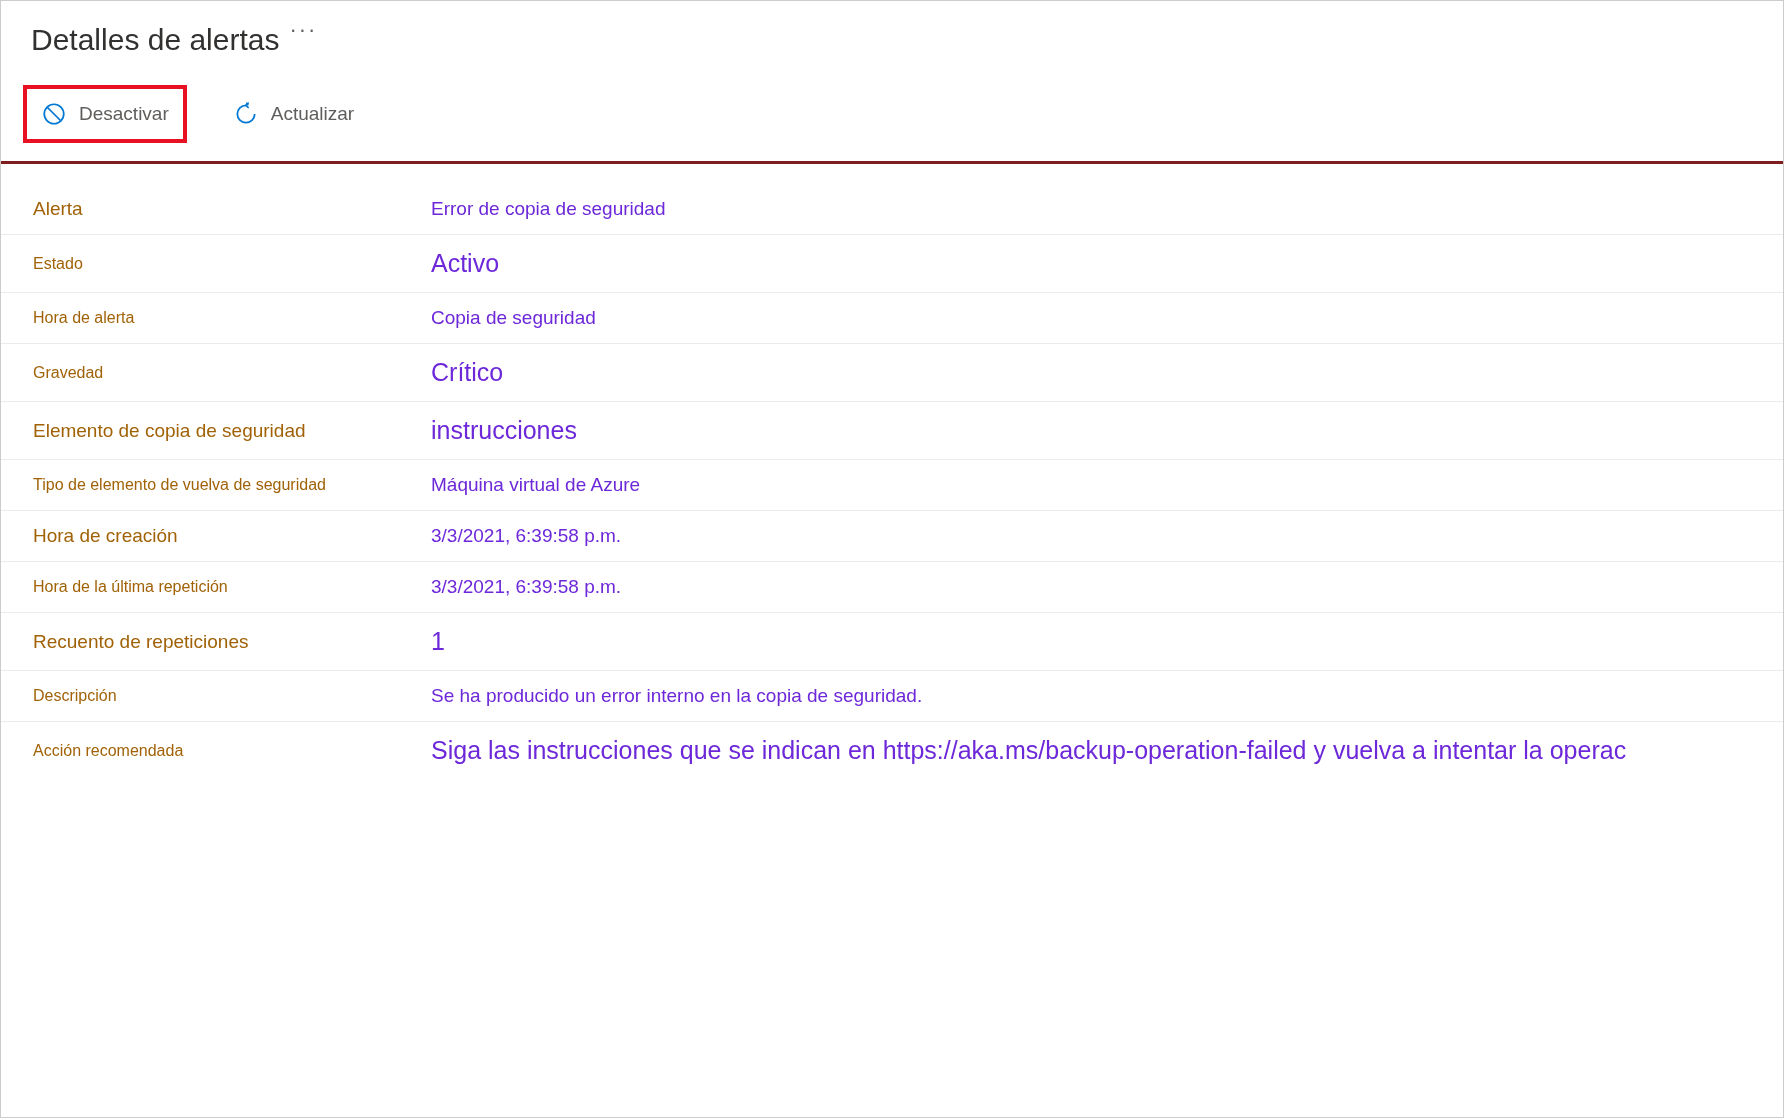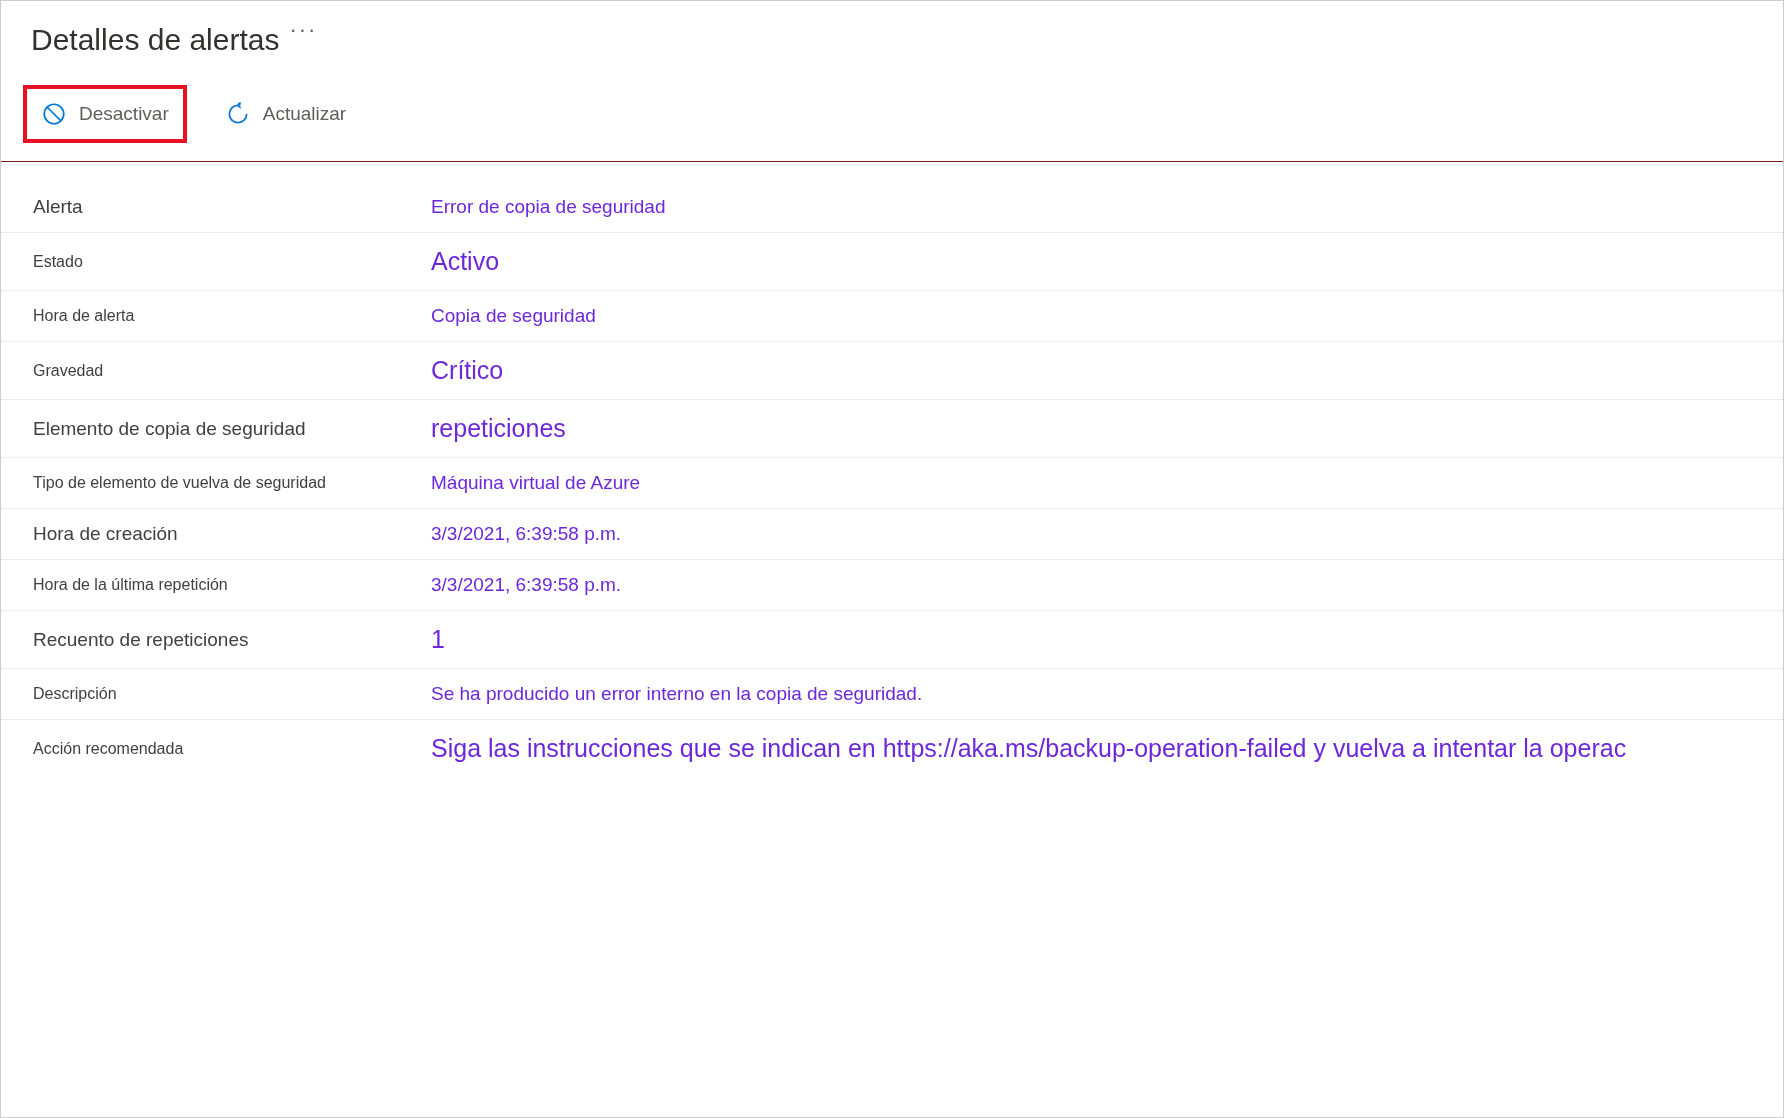--- a/index.html
+++ b/index.html
@@ -31,22 +31,22 @@
       font-size: 22px;
       color: #605e5c;
       letter-spacing: 2px;
       position: relative;
       top: -6px;
     }
     .toolbar {
       display: flex;
       align-items: center;
       padding: 18px 22px 18px 22px;
-      border-bottom: 1px solid #7f1d1d;
-      gap: 28px;
+      border-bottom: 3px solid #7f1d1d;
+      gap: 36px;
     }
     .toolbar-button {
       display: flex;
       align-items: center;
       gap: 12px;
       background: none;
       border: none;
       cursor: pointer;
       font-size: 19px;
       color: #605e5c;
@@ -77,21 +77,21 @@
       padding: 14px 0;
       min-height: 50px;
     }
     .detail-row:last-child {
       border-bottom: none;
     }
     .detail-label {
       width: 420px;
       padding-left: 32px;
       font-size: 19px;
-      color: #404040;
+      color: #a16207;
       flex-shrink: 0;
     }
     .detail-value {
       font-size: 19px;
       color: #6d28d9;
       padding-left: 10px;
       white-space: nowrap;
       overflow: hidden;
     }
     .detail-label.large {
@@ -150,21 +150,21 @@
     <div class="detail-value">Copia de seguridad</div>
   </div>
 
   <div class="detail-row">
     <div class="detail-label large">Gravedad</div>
     <div class="detail-value large">Crítico</div>
   </div>
 
   <div class="detail-row">
     <div class="detail-label">Elemento de copia de seguridad</div>
-    <div class="detail-value large">repeticiones</div>
+    <div class="detail-value large">instrucciones</div>
   </div>
 
   <div class="detail-row">
     <div class="detail-label large">Tipo de elemento de vuelva de seguridad</div>
     <div class="detail-value">Máquina virtual de Azure</div>
   </div>
 
   <div class="detail-row">
     <div class="detail-label">Hora de creación</div>
     <div class="detail-value">3/3/2021, 6:39:58 p.m.</div>

